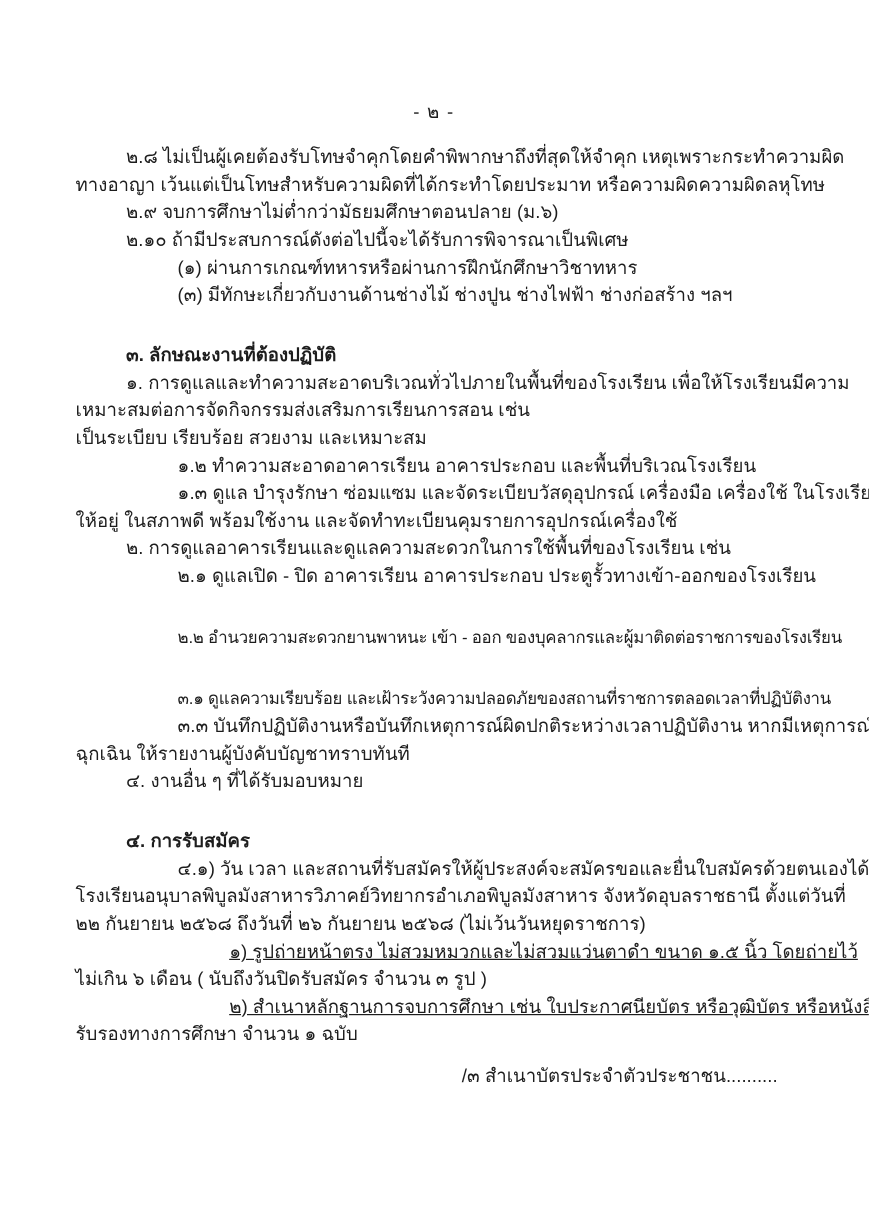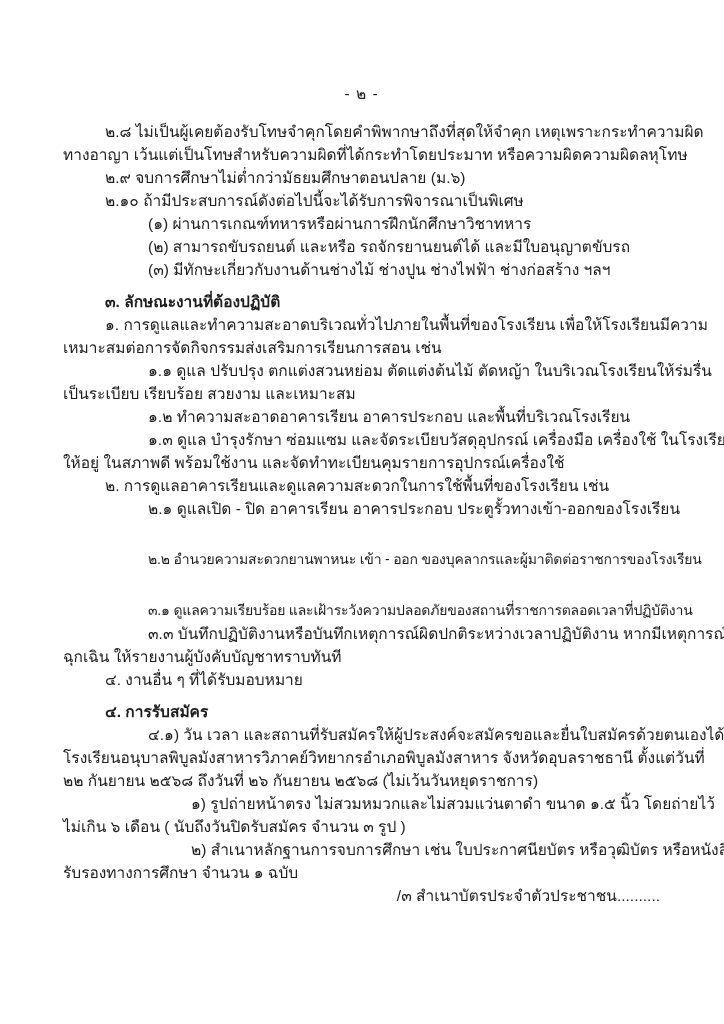--- a/index.html
+++ b/index.html
@@ -29,51 +29,49 @@
     letter-spacing: 1px;
   }
   .line {
     margin: 0;
     white-space: nowrap;
     font-size: 15.5px;
     line-height: 23px;
   }
   .i1 { padding-left: 42px; }
   .i2 { padding-left: 85px; }
-  .i3 { padding-left: 128px; }
+  .i3 { padding-left: 128px; text-decoration: underline; }
   .bold { font-weight: bold; }
-  .gap { margin-top: 9px; }
+  .gap { margin-top: 27px; }
   .fit { font-size: 14px; letter-spacing: -0.2px; margin-top: 28px; }
   .footer-line {
-    margin: 0;
+    margin: 12px;
     text-align: right;
     font-size: 15.5px;
     line-height: 23px;
     white-space: nowrap;
   }
 </style>
 </head>
 <body>
 
 <div class="page">
 
   <p class="page-number">- ๒ -</p>
 
   <p class="line i1">๒.๘ ไม่เป็นผู้เคยต้องรับโทษจำคุกโดยคำพิพากษาถึงที่สุดให้จำคุก เหตุเพราะกระทำความผิด</p>
   <p class="line">ทางอาญา เว้นแต่เป็นโทษสำหรับความผิดที่ได้กระทำโดยประมาท หรือความผิดความผิดลหุโทษ</p>
   <p class="line i1">๒.๙ จบการศึกษาไม่ต่ำกว่ามัธยมศึกษาตอนปลาย (ม.๖)</p>
   <p class="line i1">๒.๑๐ ถ้ามีประสบการณ์ดังต่อไปนี้จะได้รับการพิจารณาเป็นพิเศษ</p>
   <p class="line i2">(๑) ผ่านการเกณฑ์ทหารหรือผ่านการฝึกนักศึกษาวิชาทหาร</p>
-  <p class="line i2">(๒) สามารถขับรถยนต์ และหรือ รถจักรยานยนต์ได้ และมีใบอนุญาตขับรถ</p>
   <p class="line i2">(๓) มีทักษะเกี่ยวกับงานด้านช่างไม้ ช่างปูน ช่างไฟฟ้า ช่างก่อสร้าง ฯลฯ</p>
 
   <p class="line i1 bold gap">๓. ลักษณะงานที่ต้องปฏิบัติ</p>
   <p class="line i1">๑. การดูแลและทำความสะอาดบริเวณทั่วไปภายในพื้นที่ของโรงเรียน เพื่อให้โรงเรียนมีความ</p>
   <p class="line">เหมาะสมต่อการจัดกิจกรรมส่งเสริมการเรียนการสอน เช่น</p>
-  <p class="line i2">๑.๑ ดูแล ปรับปรุง ตกแต่งสวนหย่อม ตัดแต่งต้นไม้ ตัดหญ้า ในบริเวณโรงเรียนให้ร่มรื่น</p>
   <p class="line">เป็นระเบียบ เรียบร้อย สวยงาม และเหมาะสม</p>
   <p class="line i2">๑.๒ ทำความสะอาดอาคารเรียน อาคารประกอบ และพื้นที่บริเวณโรงเรียน</p>
   <p class="line i2">๑.๓ ดูแล บำรุงรักษา ซ่อมแซม และจัดระเบียบวัสดุอุปกรณ์ เครื่องมือ เครื่องใช้ ในโรงเรียน</p>
   <p class="line">ให้อยู่ ในสภาพดี พร้อมใช้งาน และจัดทำทะเบียนคุมรายการอุปกรณ์เครื่องใช้</p>
   <p class="line i1">๒. การดูแลอาคารเรียนและดูแลความสะดวกในการใช้พื้นที่ของโรงเรียน เช่น</p>
   <p class="line i2">๒.๑ ดูแลเปิด - ปิด อาคารเรียน อาคารประกอบ ประตูรั้วทางเข้า-ออกของโรงเรียน</p>
   <p class="line i2 fit">๒.๒ อำนวยความสะดวกยานพาหนะ เข้า - ออก ของบุคลากรและผู้มาติดต่อราชการของโรงเรียน</p>
   <p class="line i2 fit">๓.๑ ดูแลความเรียบร้อย และเฝ้าระวังความปลอดภัยของสถานที่ราชการตลอดเวลาที่ปฏิบัติงาน</p>
   <p class="line i2">๓.๓ บันทึกปฏิบัติงานหรือบันทึกเหตุการณ์ผิดปกติระหว่างเวลาปฏิบัติงาน หากมีเหตุการณ์</p>
   <p class="line">ฉุกเฉิน ให้รายงานผู้บังคับบัญชาทราบทันที</p>

